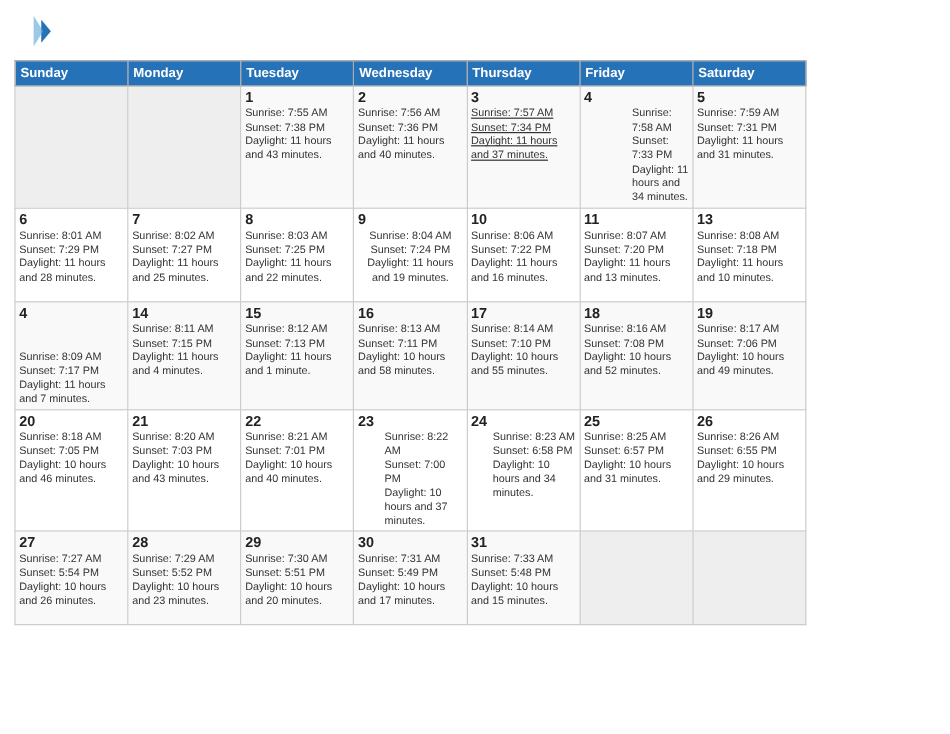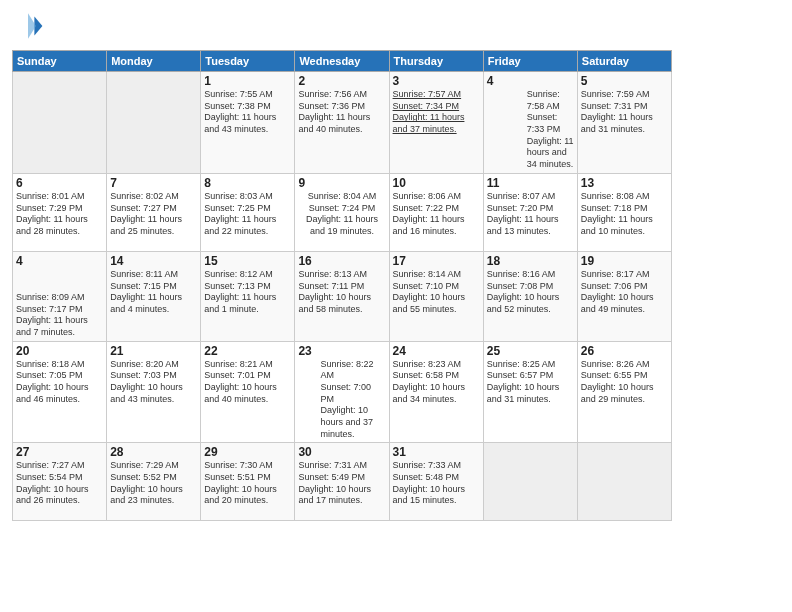--- a/index.html
+++ b/index.html
@@ -273,21 +273,21 @@
 Daylight: 10 hours and 40 minutes.</div>
           </td>
           <td>
             <span class="day-num">23</span>
             <div class="cell-info" style="white-space: pre-line; margin-left: 22px;">Sunrise: 8:22 AM
 Sunset: 7:00 PM
 Daylight: 10 hours and 37 minutes.</div>
           </td>
           <td>
             <span class="day-num">24</span>
-            <div class="cell-info" style="white-space: pre-line;">Sunrise: 8:23 AM
+            <div class="cell-info" style="white-space: pre-line; margin-left: 18px;">Sunrise: 8:23 AM
 Sunset: 6:58 PM
 Daylight: 10 hours and 34 minutes.</div>
           </td>
           <td>
             <span class="day-num">25</span>
             <div class="cell-info" style="white-space: pre-line;">Sunrise: 8:25 AM
 Sunset: 6:57 PM
 Daylight: 10 hours and 31 minutes.</div>
           </td>
           <td>

